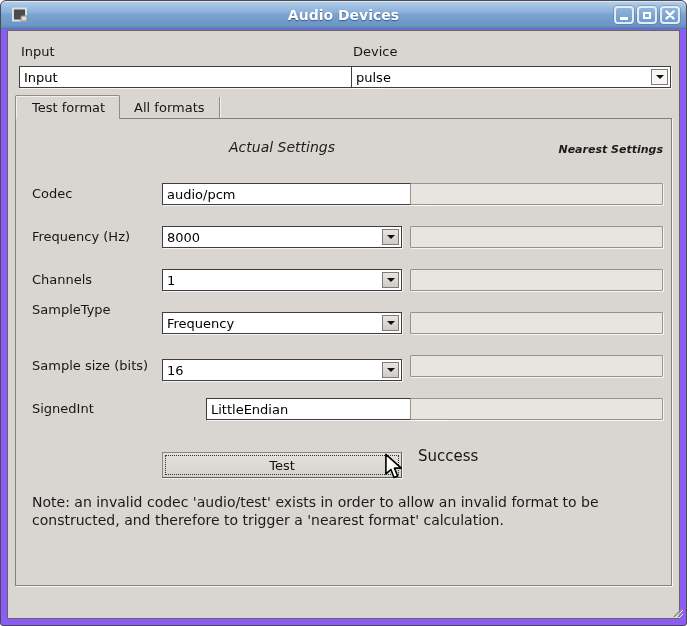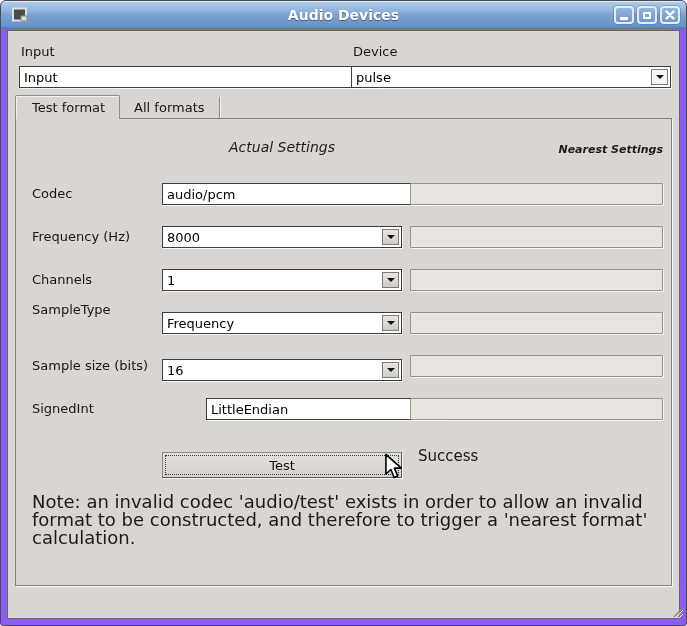--- a/index.html
+++ b/index.html
@@ -121,21 +121,21 @@
     border:1px solid #8a8882;
     border-right-color:#5b5955; border-bottom-color:#5b5955;
     box-shadow:1px 1px 0 rgba(255,255,255,.7);
     font-size:13px; color:#111; font-family:"DejaVu Sans", sans-serif;
     outline:1px dotted #333; outline-offset:-4px;margin-top:10px;
   }
   .status-text { position:absolute; left:402px; top:328px; font-size:15px; color:#161616; }
 
   .note {
     position:absolute; left:16px; top:374px; width:636px;
-    font-size:18px; line-height:18px; color:#1a1a1a;
+    font-size:14px; line-height:18px; color:#1a1a1a;
   }
 
   .cursor { position:absolute; left:383px; top:452px; z-index:10; }
 
   .resize-grip { position:absolute; right:3px; bottom:3px; }
 </style>
 </head>
 <body>
 
 <div class="window">

